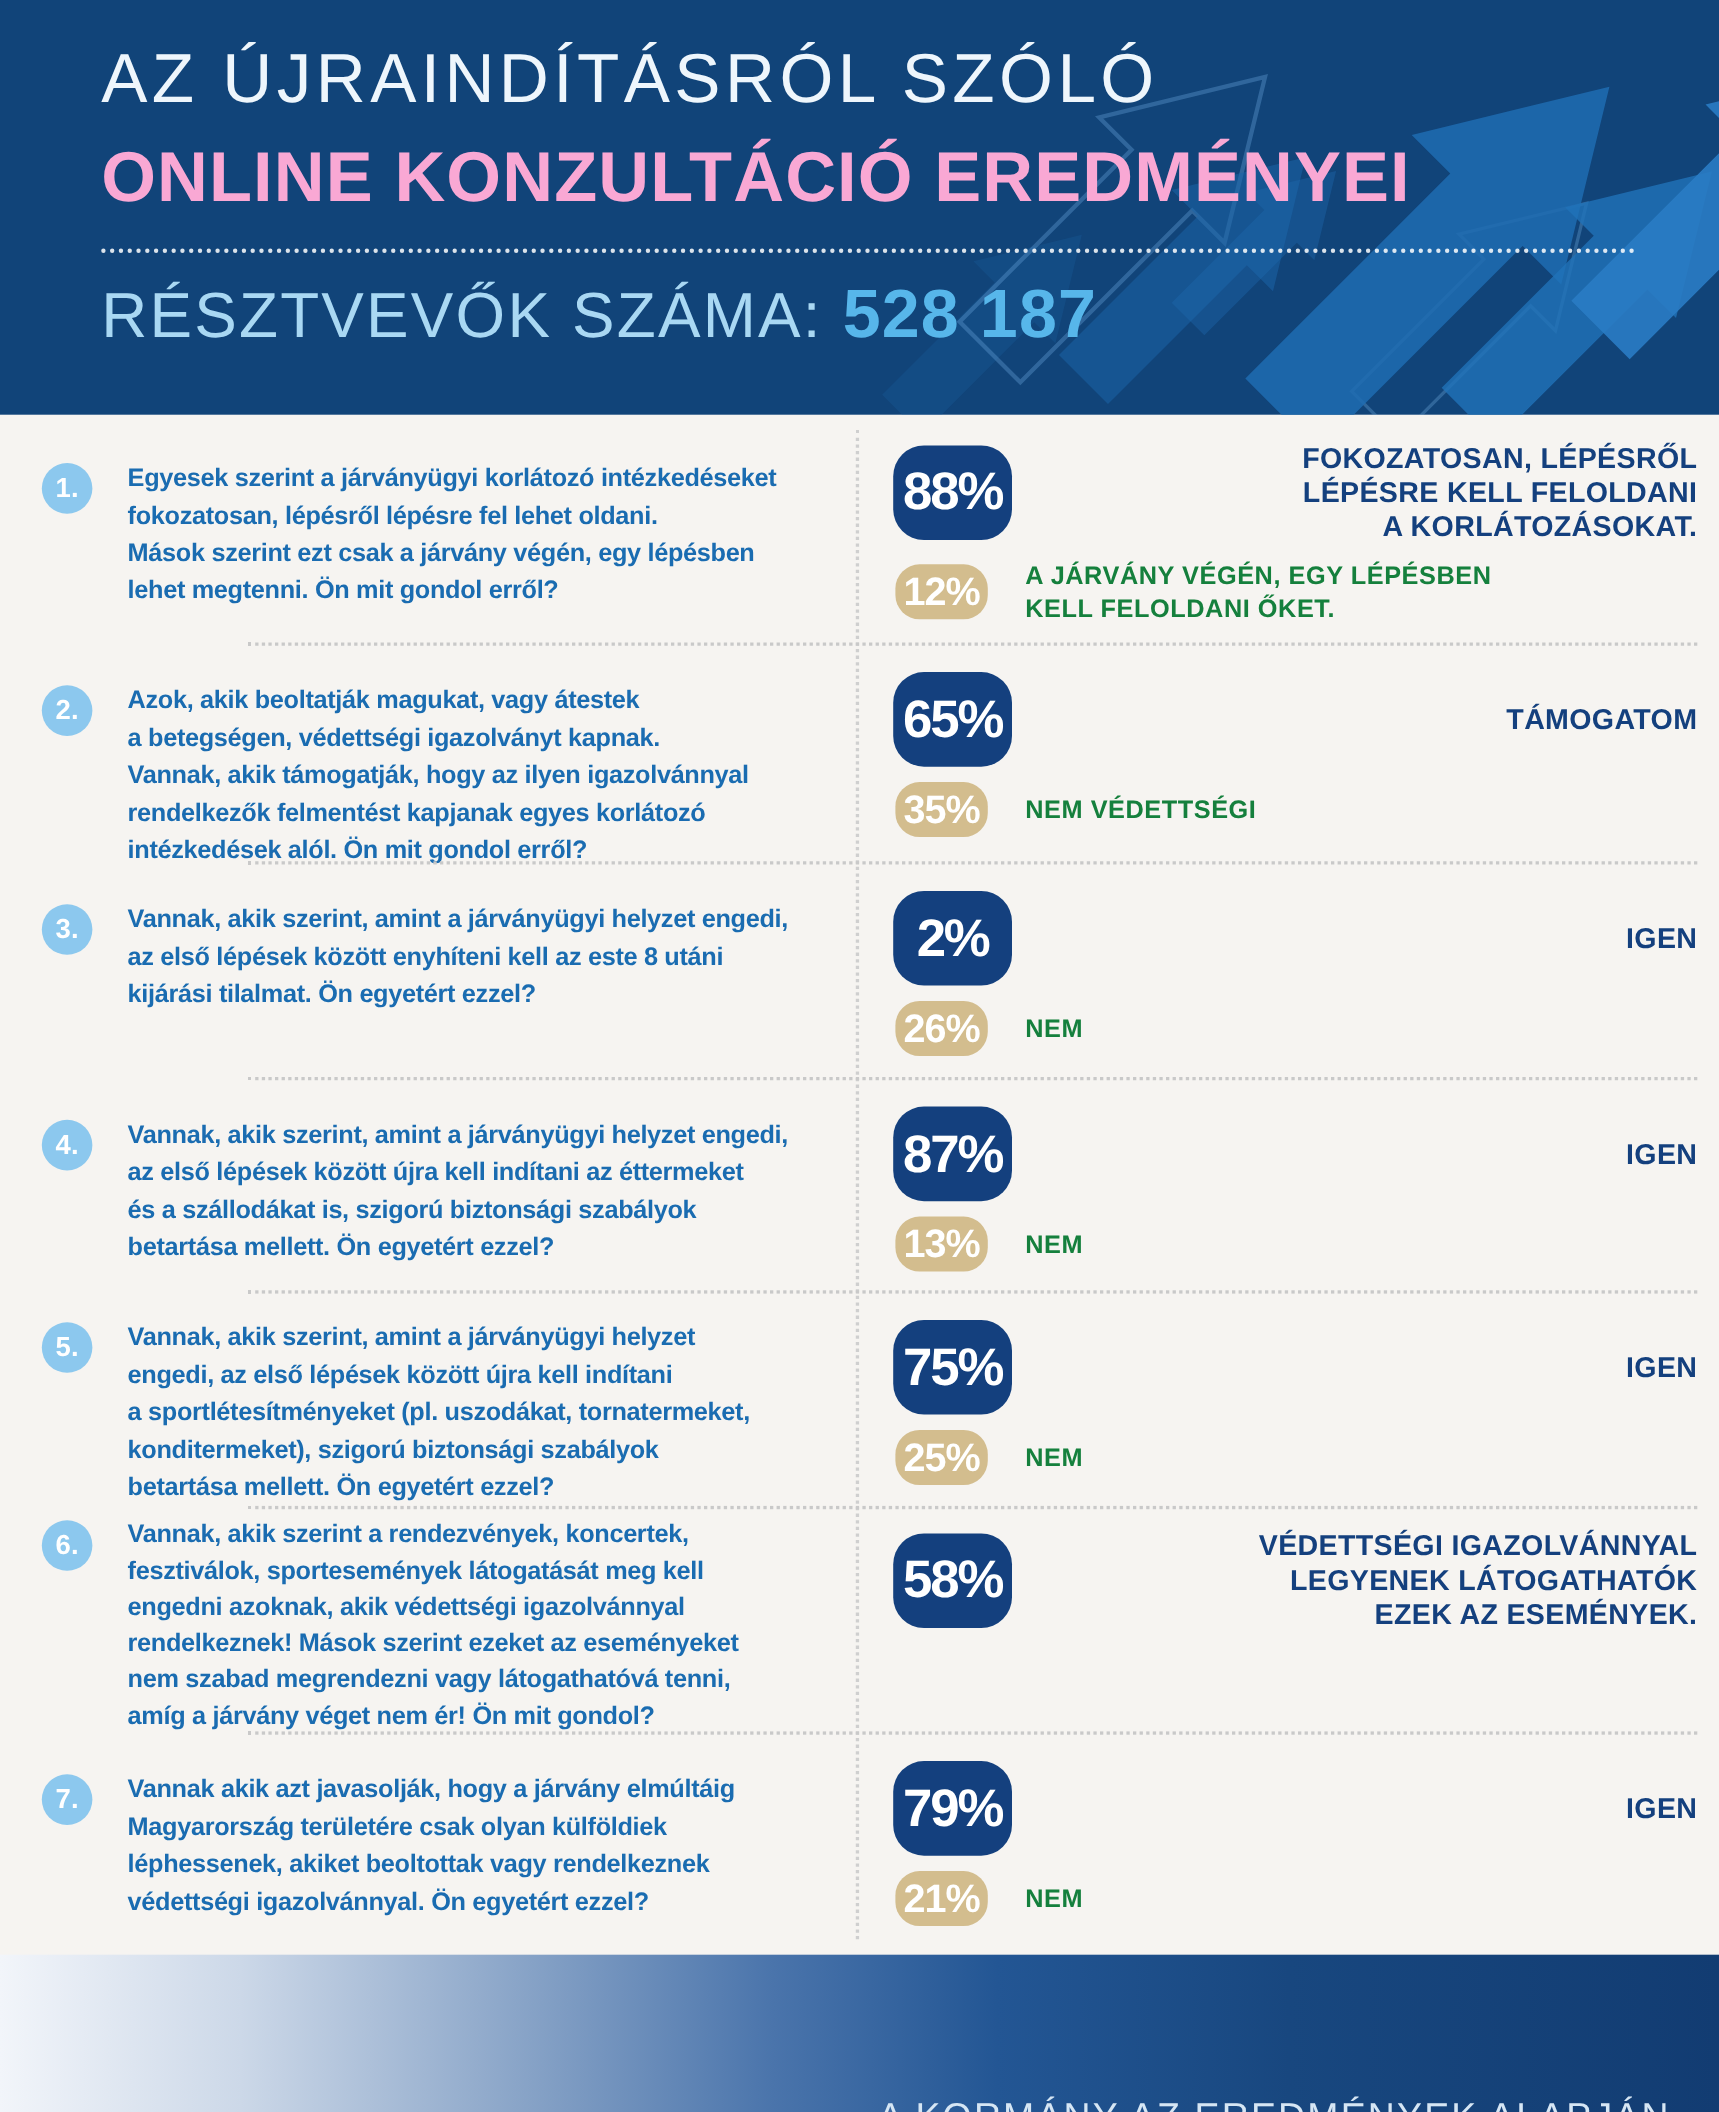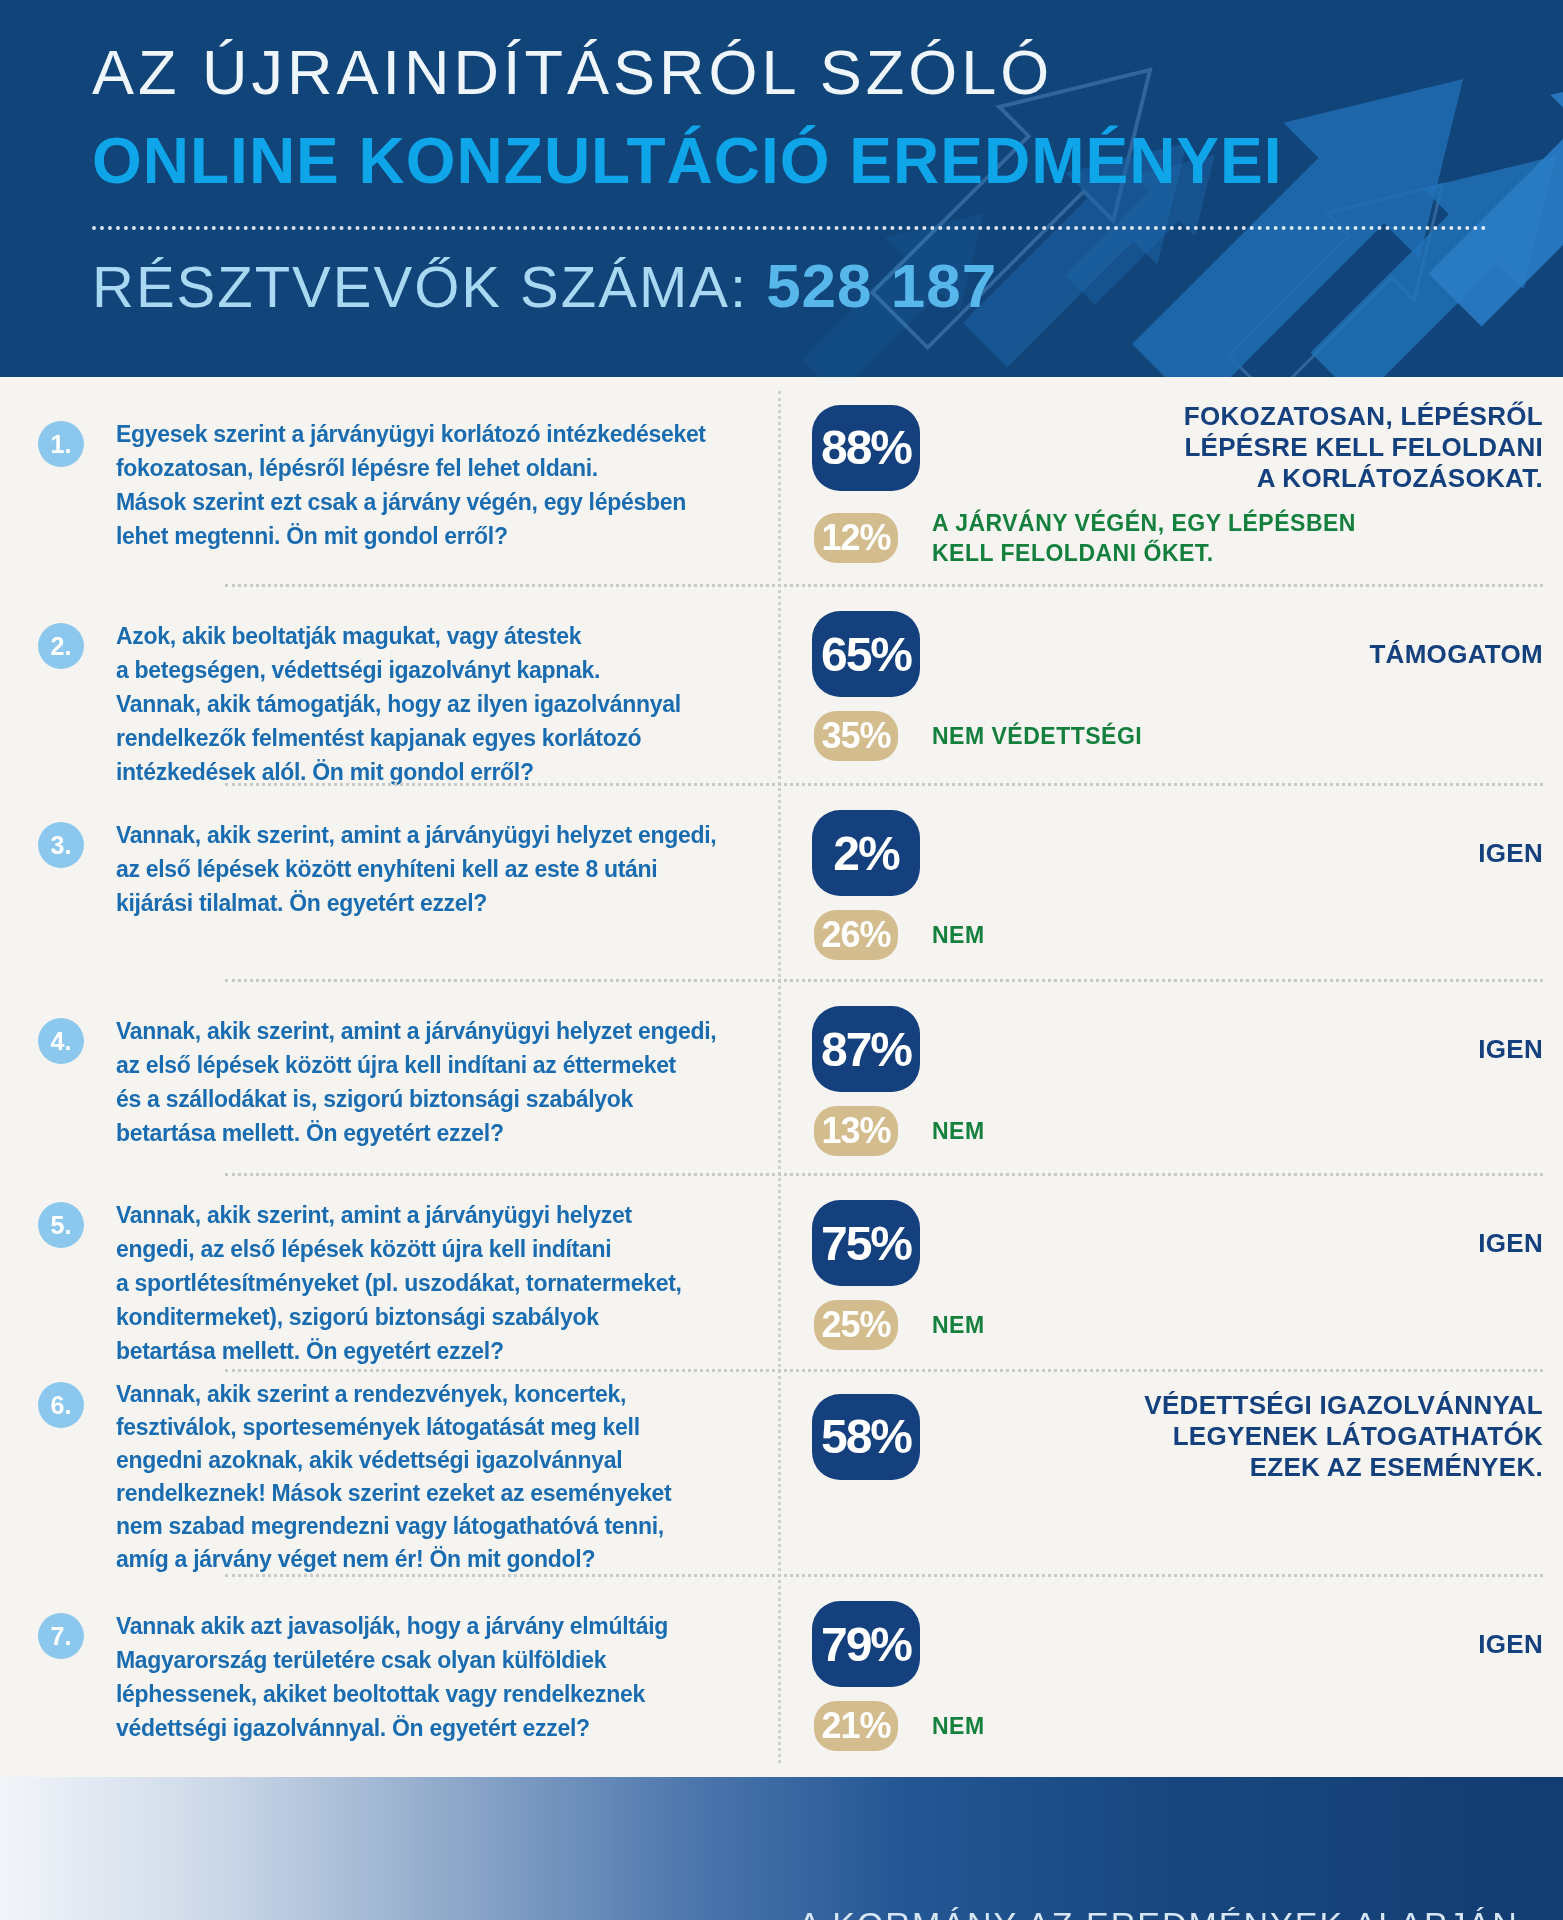--- a/index.html
+++ b/index.html
@@ -6,21 +6,21 @@
   body {
     width:1563px; height:1920px; position:relative;
     font-family:"Liberation Sans","DejaVu Sans",sans-serif;
     background:#f6f4f1; overflow:hidden;
   }
   
   .header { position:relative; width:1563px; height:377px; background:#114479; overflow:hidden; }
   .arrows-svg { position:absolute; left:0; top:0; z-index:0; }
   .header-content { position:relative; z-index:2; padding:36px 0 0 92px; }
   .title1 { font-size:63px; color:#eef6fc; font-weight:400; letter-spacing:4px; }
-  .title2 { font-size:64px; color:#0ea5e9; font-weight:800; letter-spacing:1px; margin-top:16px; }
+  .title2 { font-size:64px; color:#f9a8d4; font-weight:800; letter-spacing:1px; margin-top:16px; }
   .header-dots { margin-top:28px; width:1395px; height:0; border-top:4px dotted rgba(255,255,255,0.85); }
   .participants { margin-top:20px; font-size:58px; color:#a9d8f3; letter-spacing:2px; white-space:pre; }
   .participants .pnum { color:#57b6ea; font-weight:800; font-size:62px; letter-spacing:1px; }
   
   .main { position:relative; width:1563px; height:1400px; }
   .vline { position:absolute; left:778px; top:14px; height:1372px; width:0; border-left:3px dotted #cfcfcf; }
   .row { position:relative; display:flex; width:1563px; box-sizing:border-box; }
   .row-sep { position:absolute; left:225px; right:20px; bottom:0; height:0; border-top:3px dotted #c9c9c9; }
   .row-left { width:778px; box-sizing:border-box; padding:36px 0 0 38px; display:flex; flex:none; }
   .row-right { flex:1; box-sizing:border-box; padding:24px 20px 0 34px; }

